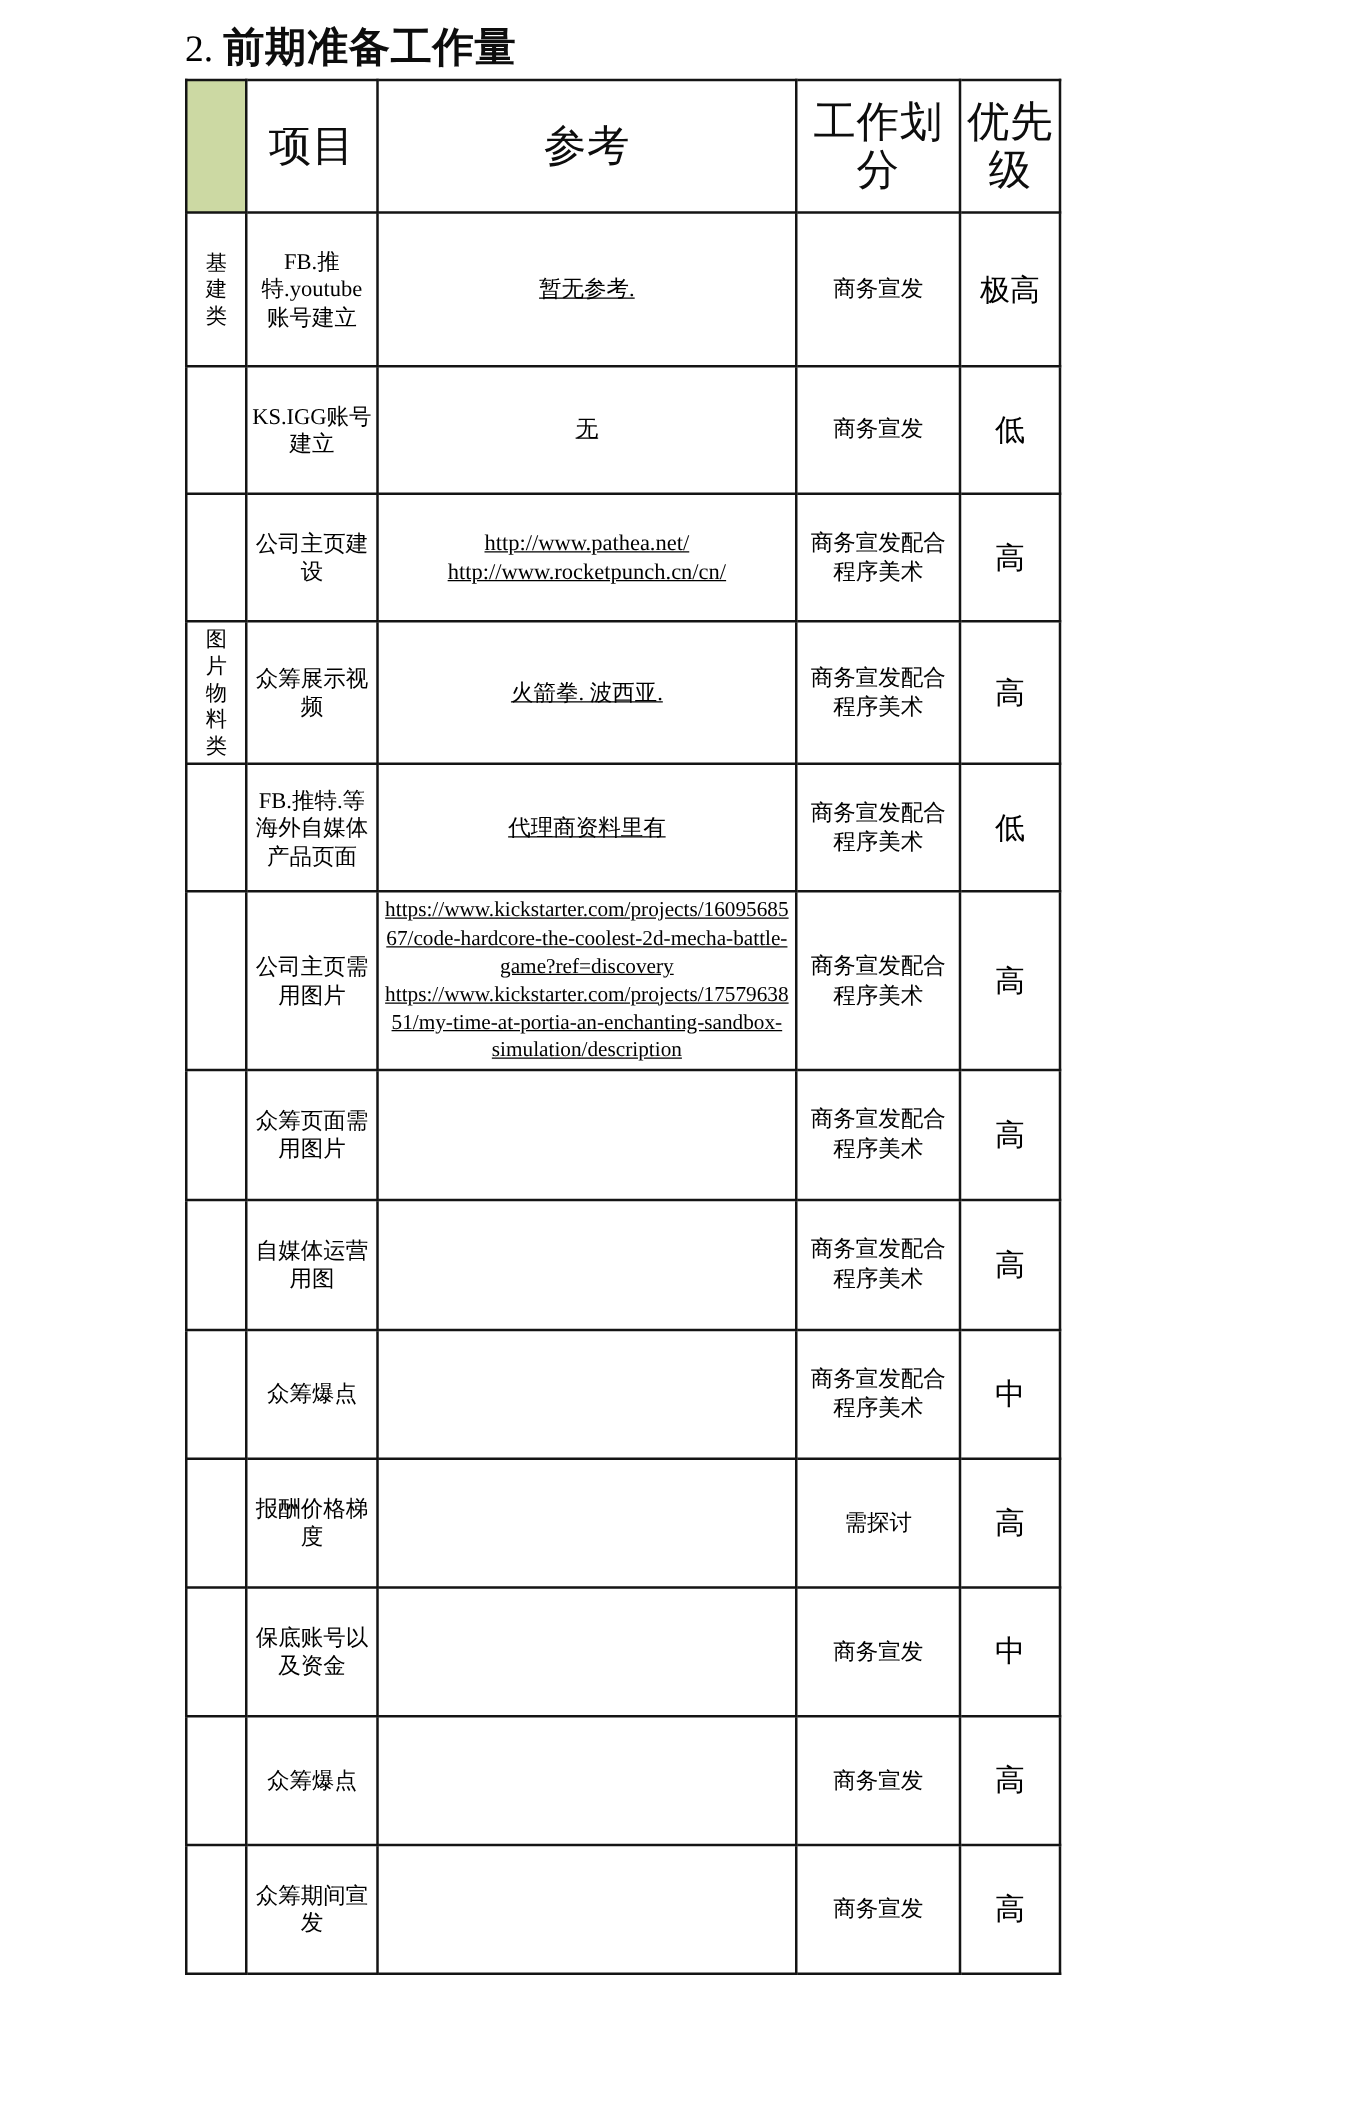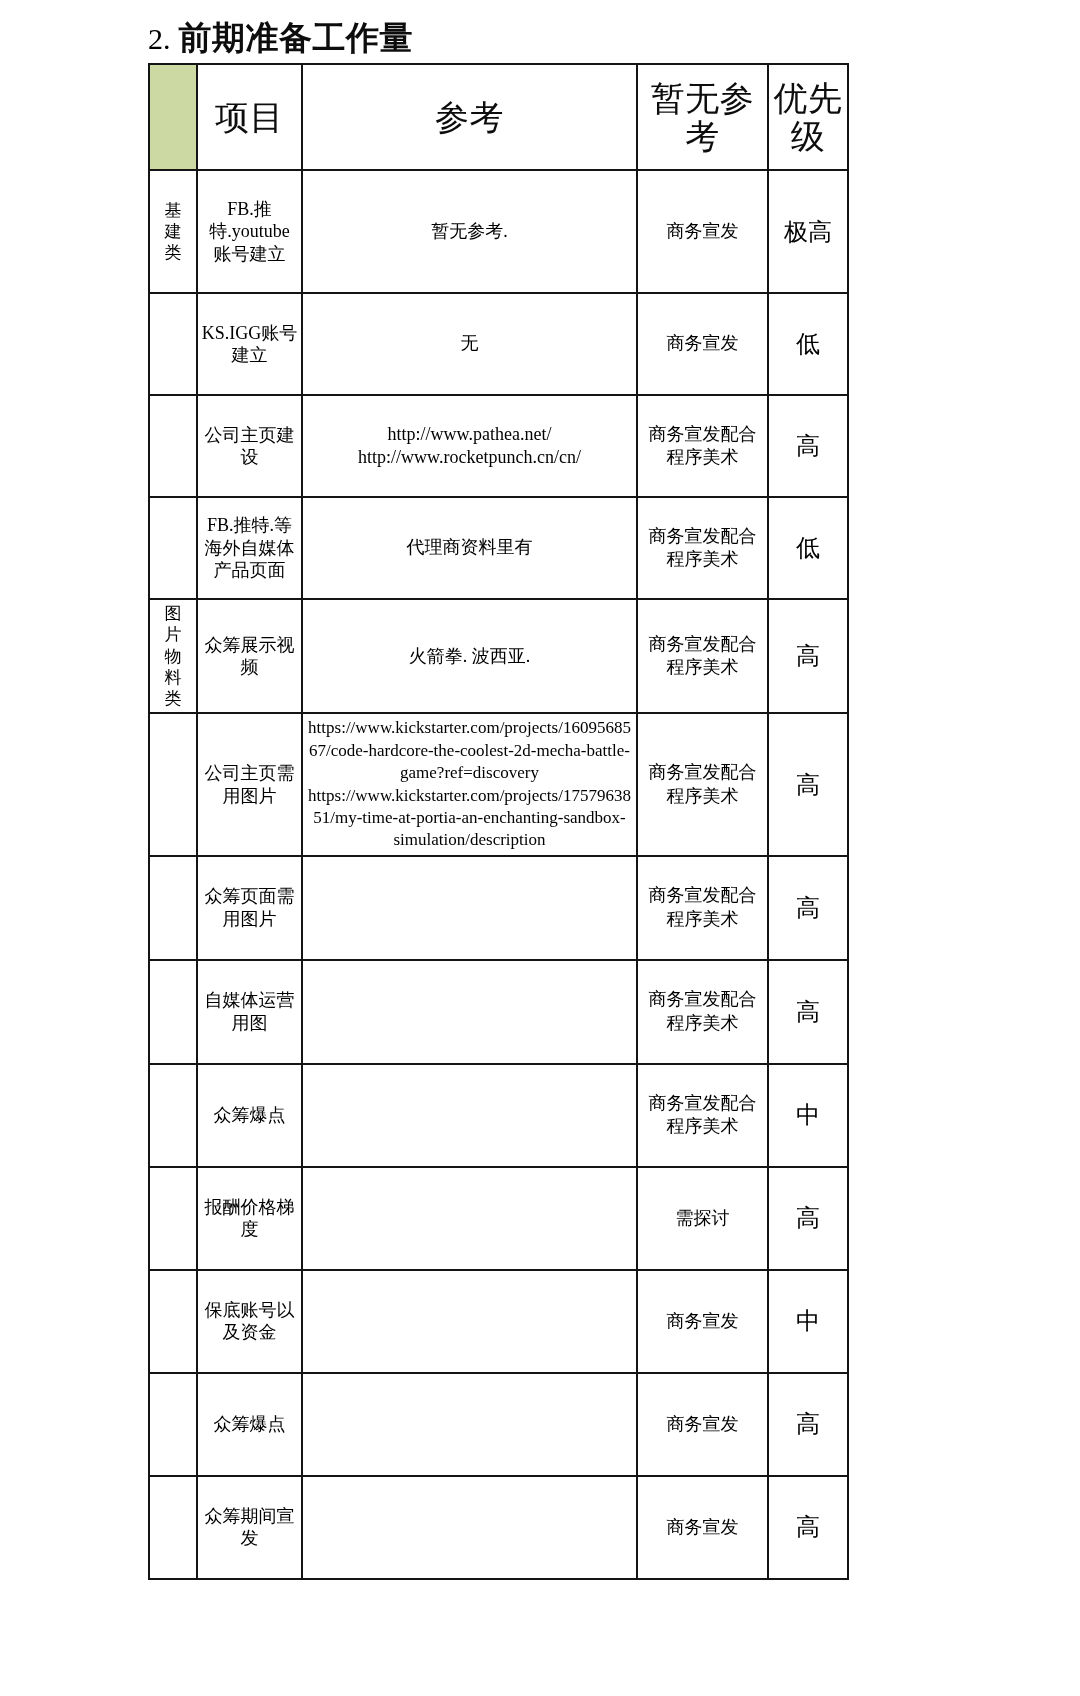--- a/index.html
+++ b/index.html
@@ -98,20 +98,21 @@
     font-size: 18px;
     line-height: 1.25;
     padding: 4px 3px;
   }
   td.ref {
     font-family: "Liberation Serif", "DejaVu Serif", serif;
     font-size: 18px;
     line-height: 1.28;
     padding: 4px 5px;
     word-break: break-word;
+    text-decoration: underline;
   }
   td.ref.url {
     font-size: 17px;
     line-height: 1.32;
     border-radius: 20px;
   }
   td.work {
     font-family: "Liberation Sans", "DejaVu Sans", sans-serif;
     font-size: 18px;
     line-height: 1.3;
@@ -139,21 +140,21 @@
         <col class="c-item">
         <col class="c-ref">
         <col class="c-work">
         <col class="c-pri">
     </colgroup>
     <thead>
       <tr>
         <th class="blank-head"></th>
         <th>项目</th>
         <th>参考</th>
-        <th>暂无参考</th>
+        <th>工作划分</th>
         <th>优先级</th>
       </tr>
     </thead>
     <tbody id="tbody">
         <tr style="height: 123px;">
           <td class="cat">
             <span class="vstack">基建类</span>
           </td>
           <td class="item">FB.推特.youtube账号建立</td>
           <td class="ref">暂无参考.</td>
@@ -167,36 +168,36 @@
           <td class="work">商务宣发</td>
           <td class="pri">低</td>
         </tr>
         <tr style="height: 102px;">
           <td class="cat"></td>
           <td class="item">公司主页建设</td>
           <td class="ref">http://www.pathea.net/<br>http://www.rocketpunch.cn/cn/</td>
           <td class="work">商务宣发配合程序美术</td>
           <td class="pri">高</td>
         </tr>
-        <tr style="height: 102px;">
-          <td class="cat"></td>
-          <td class="item">FB.推特.等海外自媒体产品页面</td>
-          <td class="ref">代理商资料里有</td>
-          <td class="work">商务宣发配合程序美术</td>
-          <td class="pri">低</td>
-        </tr>
         <tr style="height: 108px;">
           <td class="cat">
             <span class="vstack">图片物料类</span>
           </td>
           <td class="item">众筹展示视频</td>
           <td class="ref">火箭拳. 波西亚.</td>
           <td class="work">商务宣发配合程序美术</td>
           <td class="pri">高</td>
         </tr>
+        <tr style="height: 102px;">
+          <td class="cat"></td>
+          <td class="item">FB.推特.等海外自媒体产品页面</td>
+          <td class="ref">代理商资料里有</td>
+          <td class="work">商务宣发配合程序美术</td>
+          <td class="pri">低</td>
+        </tr>
         <tr style="height: 138px;">
           <td class="cat"></td>
           <td class="item">公司主页需用图片</td>
           <td class="ref url">https://www.kickstarter.com/projects/1609568567/code-hardcore-the-coolest-2d-mecha-battle-game?ref=discovery<br>https://www.kickstarter.com/projects/1757963851/my-time-at-portia-an-enchanting-sandbox-simulation/description</td>
           <td class="work">商务宣发配合程序美术</td>
           <td class="pri">高</td>
         </tr>
         <tr style="height: 104px;">
           <td class="cat"></td>
           <td class="item">众筹页面需用图片</td>

